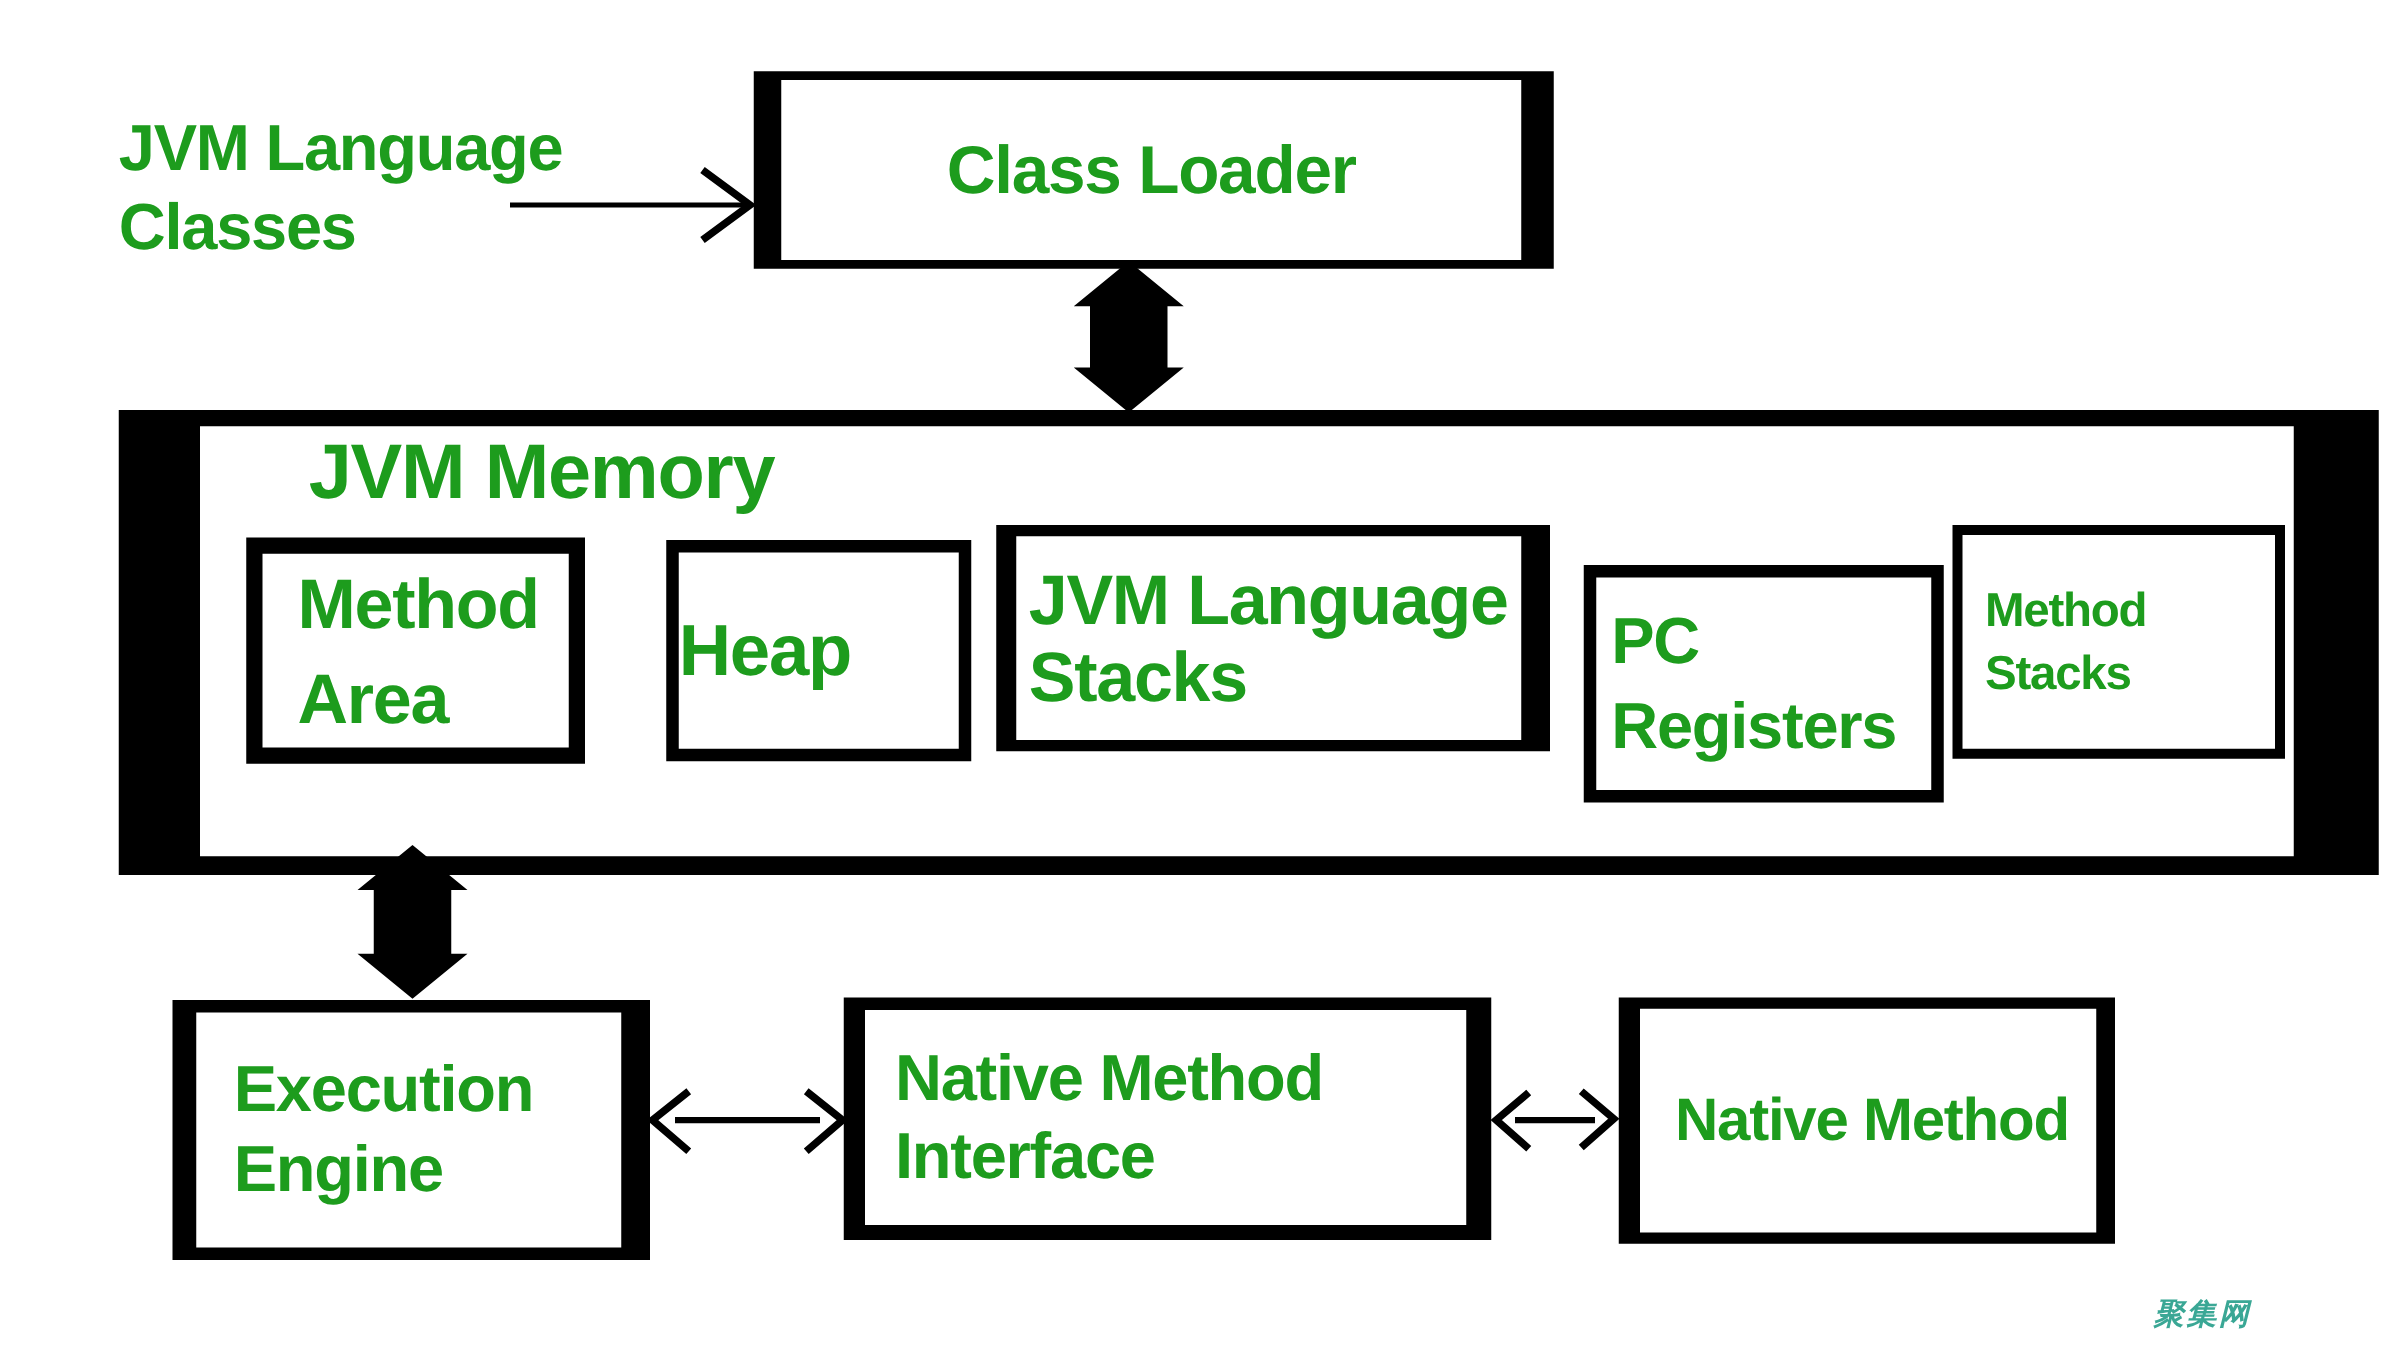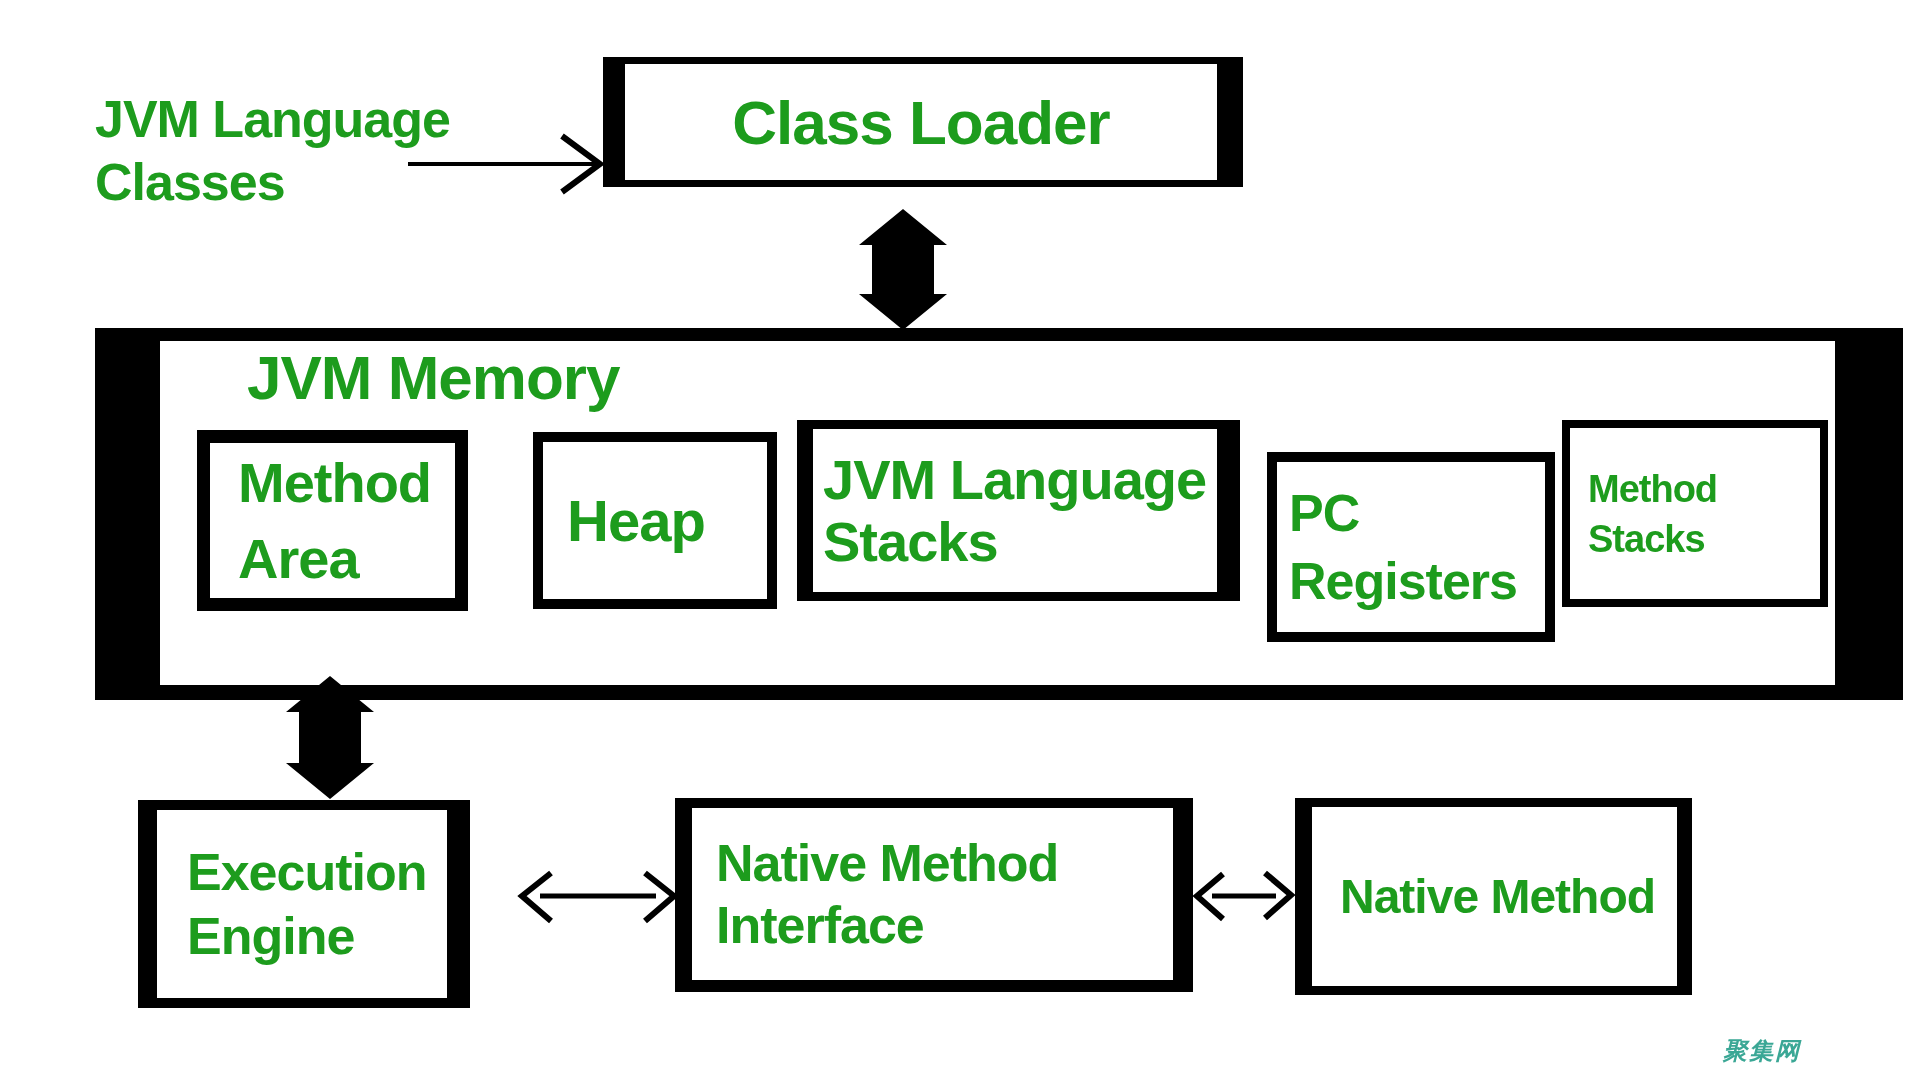--- a/index.html
+++ b/index.html
@@ -15,30 +15,30 @@
     font-family:"Liberation Sans","DejaVu Sans",sans-serif;
     font-weight:700;color:var(--label-green);letter-spacing:-1px;
   }
   .box{
     position:absolute;box-sizing:border-box;background:#fff;
     border-style:solid;border-color:var(--line-black);
     display:flex;flex-direction:column;justify-content:center;
   }
   .line{display:block;}
   #jvm-classes-label{position:absolute;left:95px;top:88px;font-size:52px;line-height:63px;}
-  #class-loader{left:603px;top:57px;width:640px;height:130px;border-width:7px 26px 7px 22px;align-items:center;font-size:62px;}
+  #class-loader{left:603px;top:57px;width:640px;height:158px;border-width:7px 26px 7px 22px;align-items:center;font-size:54px;}
   #jvm-memory{left:95px;top:328px;width:1808px;height:372px;border-width:13px 68px 15px 65px;justify-content:flex-start;}
   #jvm-memory-title{position:absolute;left:87px;top:2px;font-size:62px;line-height:70px;}
   .mem-box{position:absolute;box-sizing:border-box;background:#fff;border-style:solid;border-color:var(--line-black);display:flex;flex-direction:column;justify-content:center;}
   #method-area{left:37px;top:89px;width:271px;height:181px;border-width:13px;font-size:56px;line-height:76px;padding-left:28px;}
-  #heap{left:373px;top:91px;width:244px;height:177px;border-width:10px;font-size:58px;padding-left:24px;}
+  #heap{left:373px;top:91px;width:244px;height:177px;border-width:10px;font-size:58px;}
   #jvm-lang-stacks{left:637px;top:79px;width:443px;height:181px;border-width:9px 23px 9px 16px;font-size:56px;line-height:62px;padding-left:10px;}
   #pc-registers{left:1107px;top:74px;width:288px;height:190px;border-width:10px;font-size:52px;line-height:68px;padding-left:12px;margin-top:37px;}
   #native-method-stacks{left:1402px;top:79px;width:266px;height:187px;border-width:8px;font-size:38px;line-height:50px;padding-left:18px;}
-  #execution-engine{left:138px;top:800px;width:332px;height:208px;border-width:10px 23px 10px 19px;font-size:52px;line-height:64px;padding-left:30px;}
+  #execution-engine{left:138px;top:800px;width:382px;height:208px;border-width:10px 23px 10px 19px;font-size:52px;line-height:64px;padding-left:30px;}
   #nmi{left:675px;top:798px;width:518px;height:194px;border-width:10px 20px 12px 17px;font-size:52px;line-height:62px;padding-left:24px;}
   #nml{left:1295px;top:798px;width:397px;height:197px;border-width:9px 15px 9px 17px;font-size:48px;line-height:60px;padding-left:28px;}
   #watermark{position:absolute;left:1723px;top:1035px;font-size:24px;font-style:italic;letter-spacing:2px;color:var(--watermark-teal);}
   #arrows{position:absolute;left:0;top:0;z-index:5;pointer-events:none;color:var(--line-black);}
 </style>
 </head>
 <body>
 
 <div class="diagram">
 

